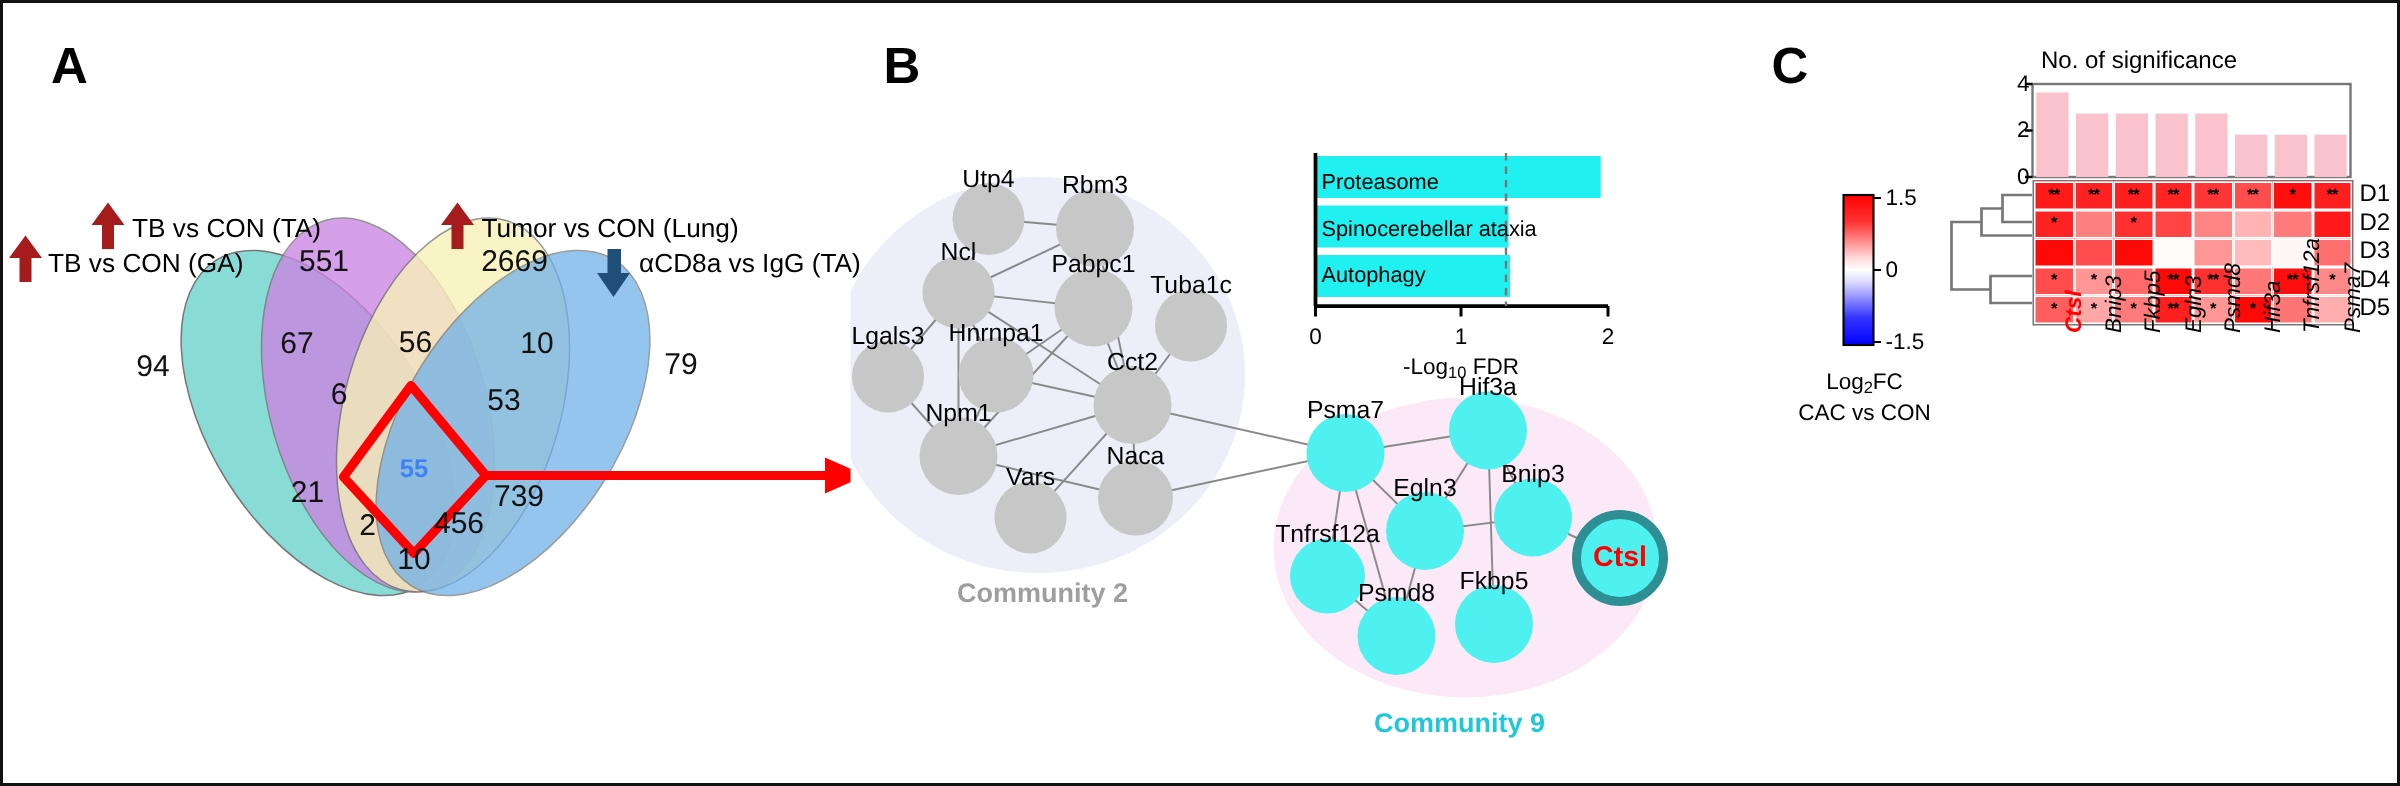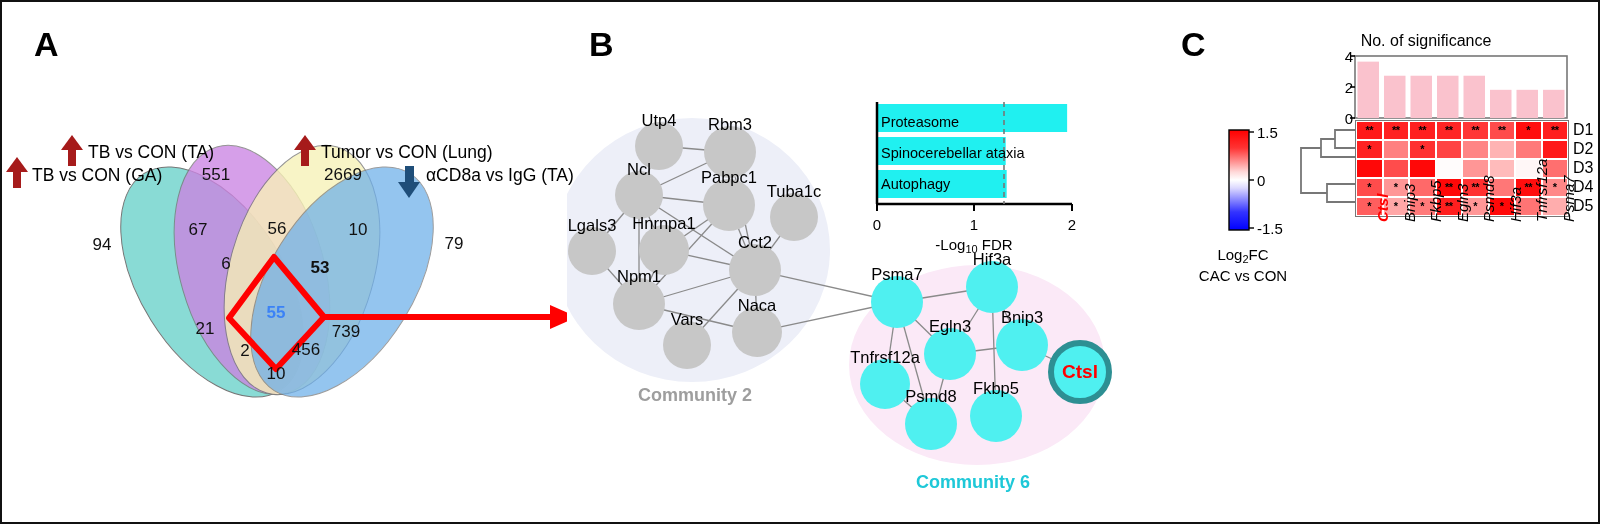--- a/index.html
+++ b/index.html
@@ -4,21 +4,21 @@
 <style>
   html,body{margin:0;padding:0;background:#fff;}
   body{width:1600px;height:524px;font-family:"Liberation Sans",sans-serif;color:#000;}
   .figure{position:relative;width:1600px;height:524px;background:#fff;box-sizing:border-box;
           border-top:2px solid #111;border-bottom:2px solid #111;border-left:2px solid #111;border-right:2px solid #111;}
   .panel-letter{position:absolute;font-weight:bold;font-size:34px;line-height:1;letter-spacing:0;}
 
   
   #panelA{position:absolute;left:0;top:0;width:565px;height:520px;}
   .venn-label{position:absolute;font-size:17.5px;white-space:nowrap;}
-  .venn-num{position:absolute;font-size:17px;color:#111;transform:translate(-50%,-50%);white-space:nowrap;}
+  .venn-num{position:absolute;font-size:20px;color:#111;transform:translate(-50%,-50%);white-space:nowrap;}
   .venn-num.center{font-weight:bold;color:#3b82f6;font-size:17px;}
 
   
   #panelB{position:absolute;left:565px;top:0;width:600px;height:520px;}
   .node-label{position:absolute;transform:translate(-50%,-50%);font-size:16.5px;white-space:nowrap;color:#000;pointer-events:none;}
   .node-label.ctsl{color:#ff0000;font-weight:bold;font-size:19px;}
   .community-cap{position:absolute;font-weight:bold;font-size:18px;transform:translate(-50%,0);white-space:nowrap;text-align:center;}
   .bar-title{position:absolute;font-size:16px;white-space:nowrap;}
   .bar-cat{position:absolute;font-size:14.5px;white-space:nowrap;color:#000;}
   .bar-tick{position:absolute;font-size:15px;transform:translateX(-50%);}
@@ -89,21 +89,21 @@
     <div class="venn-label" style="left:424px;top:163px;">αCD8a vs IgG (TA)</div>
 
     <div class="venn-num" style="left:100px;top:243px;">94</div>
     <div class="venn-num" style="left:214px;top:173px;">551</div>
     <div class="venn-num" style="left:341px;top:173px;">2669</div>
     <div class="venn-num" style="left:452px;top:242px;">79</div>
     <div class="venn-num" style="left:196px;top:228px;">67</div>
     <div class="venn-num" style="left:275px;top:227px;">56</div>
     <div class="venn-num" style="left:356px;top:228px;">10</div>
     <div class="venn-num" style="left:224px;top:262px;">6</div>
-    <div class="venn-num" style="left:318px;top:266px;font-weight:bold;">53</div>
+    <div class="venn-num" style="left:334px;top:266px;">53</div>
     <div class="venn-num" style="left:203px;top:327px;">21</div>
     <div class="venn-num" style="left:344px;top:330px;">739</div>
     <div class="venn-num" style="left:243px;top:349px;">2</div>
     <div class="venn-num" style="left:304px;top:348px;">456</div>
     <div class="venn-num" style="left:274px;top:372px;">10</div>
     <div class="venn-num center" style="left:274px;top:311px;">55</div>
   </div>
 
   <div id="panelB">
     <div class="panel-letter" style="left:22px;top:25px;">B</div>
@@ -160,21 +160,21 @@
         <circle cx="425" cy="285" r="26" fill="#4ff0f0"></circle>
         <circle cx="383" cy="352" r="26" fill="#4ff0f0"></circle>
         <circle cx="455" cy="343" r="26" fill="#4ff0f0"></circle>
         <circle cx="318" cy="382" r="25" fill="#4ff0f0"></circle>
         <circle cx="364" cy="422" r="26" fill="#4ff0f0"></circle>
         <circle cx="429" cy="414" r="26" fill="#4ff0f0"></circle>
         <circle cx="513" cy="370" r="29" fill="#4ff0f0" stroke="#2d8f93" stroke-width="6"></circle>
       </svg>
 
     <div class="community-cap" style="left:128px;top:383px;color:#9e9e9e;">Community 2</div>
-    <div class="community-cap" style="left:406px;top:470px;color:#1ec8d8;">Community 6</div>
+    <div class="community-cap" style="left:406px;top:470px;color:#1ec8d8;">Community 9</div>
 
     <div id="node-labels">
         <div class="node-label" style="left: 92px; top: 118px;">Utp4</div>
         <div class="node-label" style="left: 163px; top: 122px;">Rbm3</div>
         <div class="node-label" style="left: 72px; top: 167px;">Ncl</div>
         <div class="node-label" style="left: 162px; top: 175px;">Pabpc1</div>
         <div class="node-label" style="left: 227px; top: 189px;">Tuba1c</div>
         <div class="node-label" style="left: 25px; top: 223px;">Lgals3</div>
         <div class="node-label" style="left: 97px; top: 221px;">Hnrnpa1</div>
         <div class="node-label" style="left: 188px; top: 240px;">Cct2</div>

